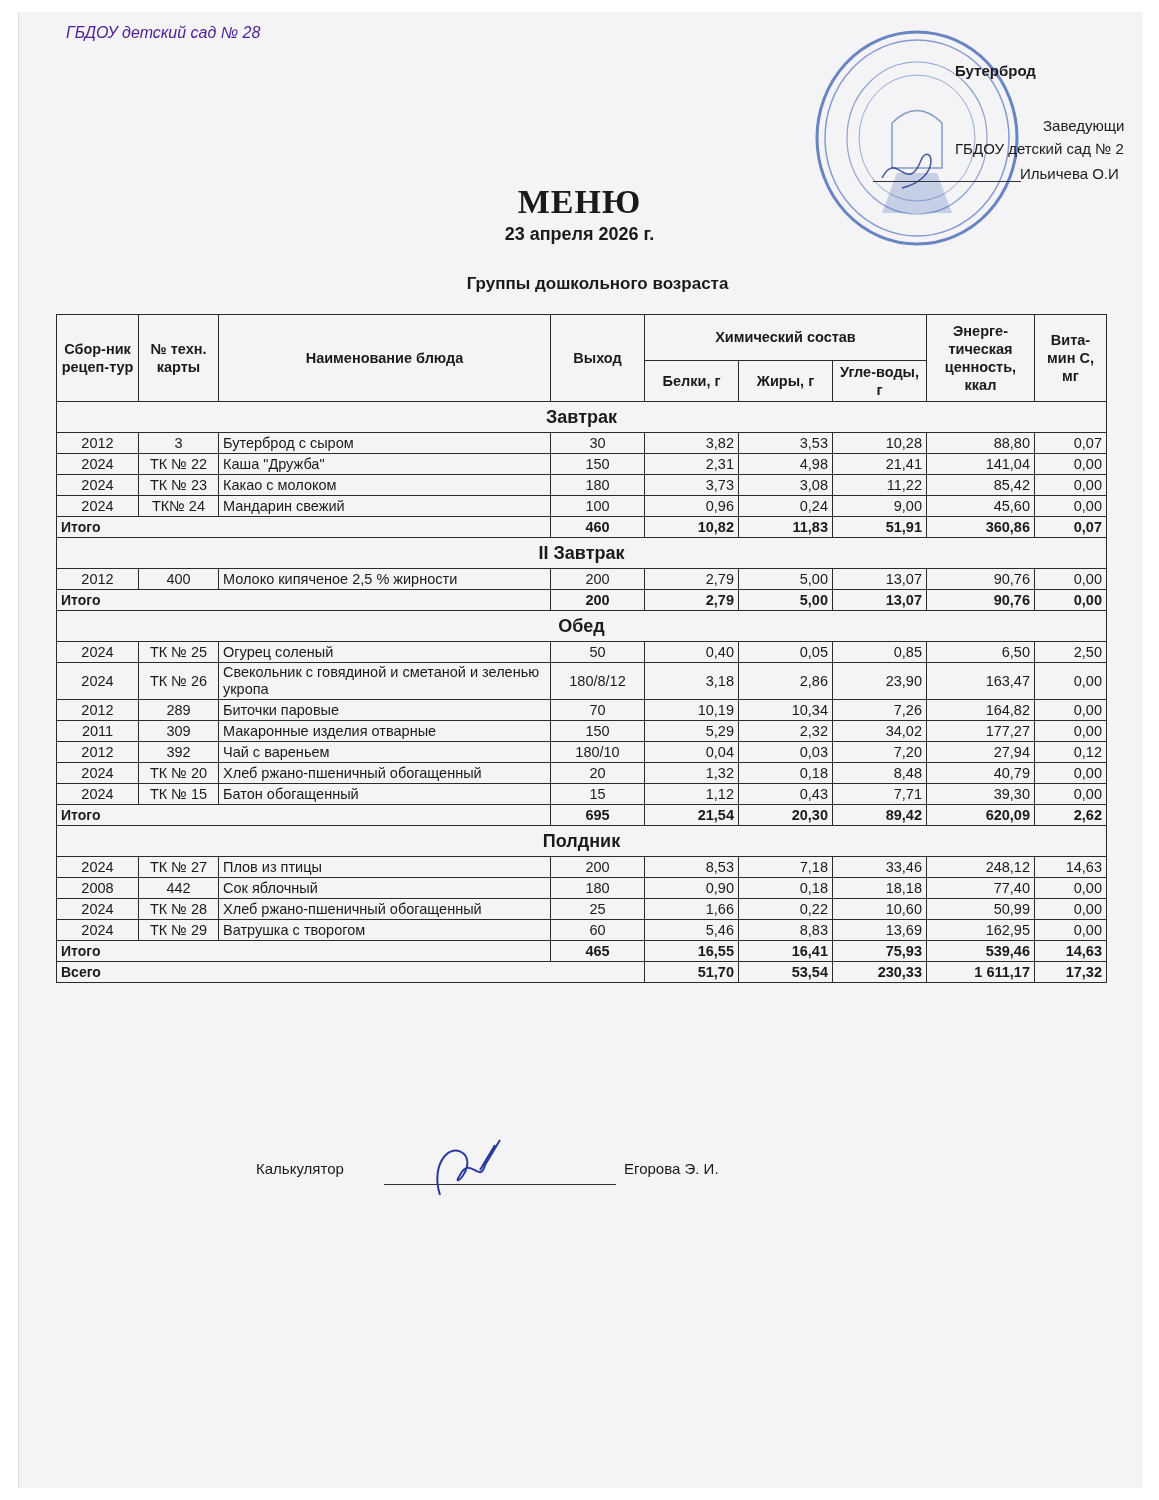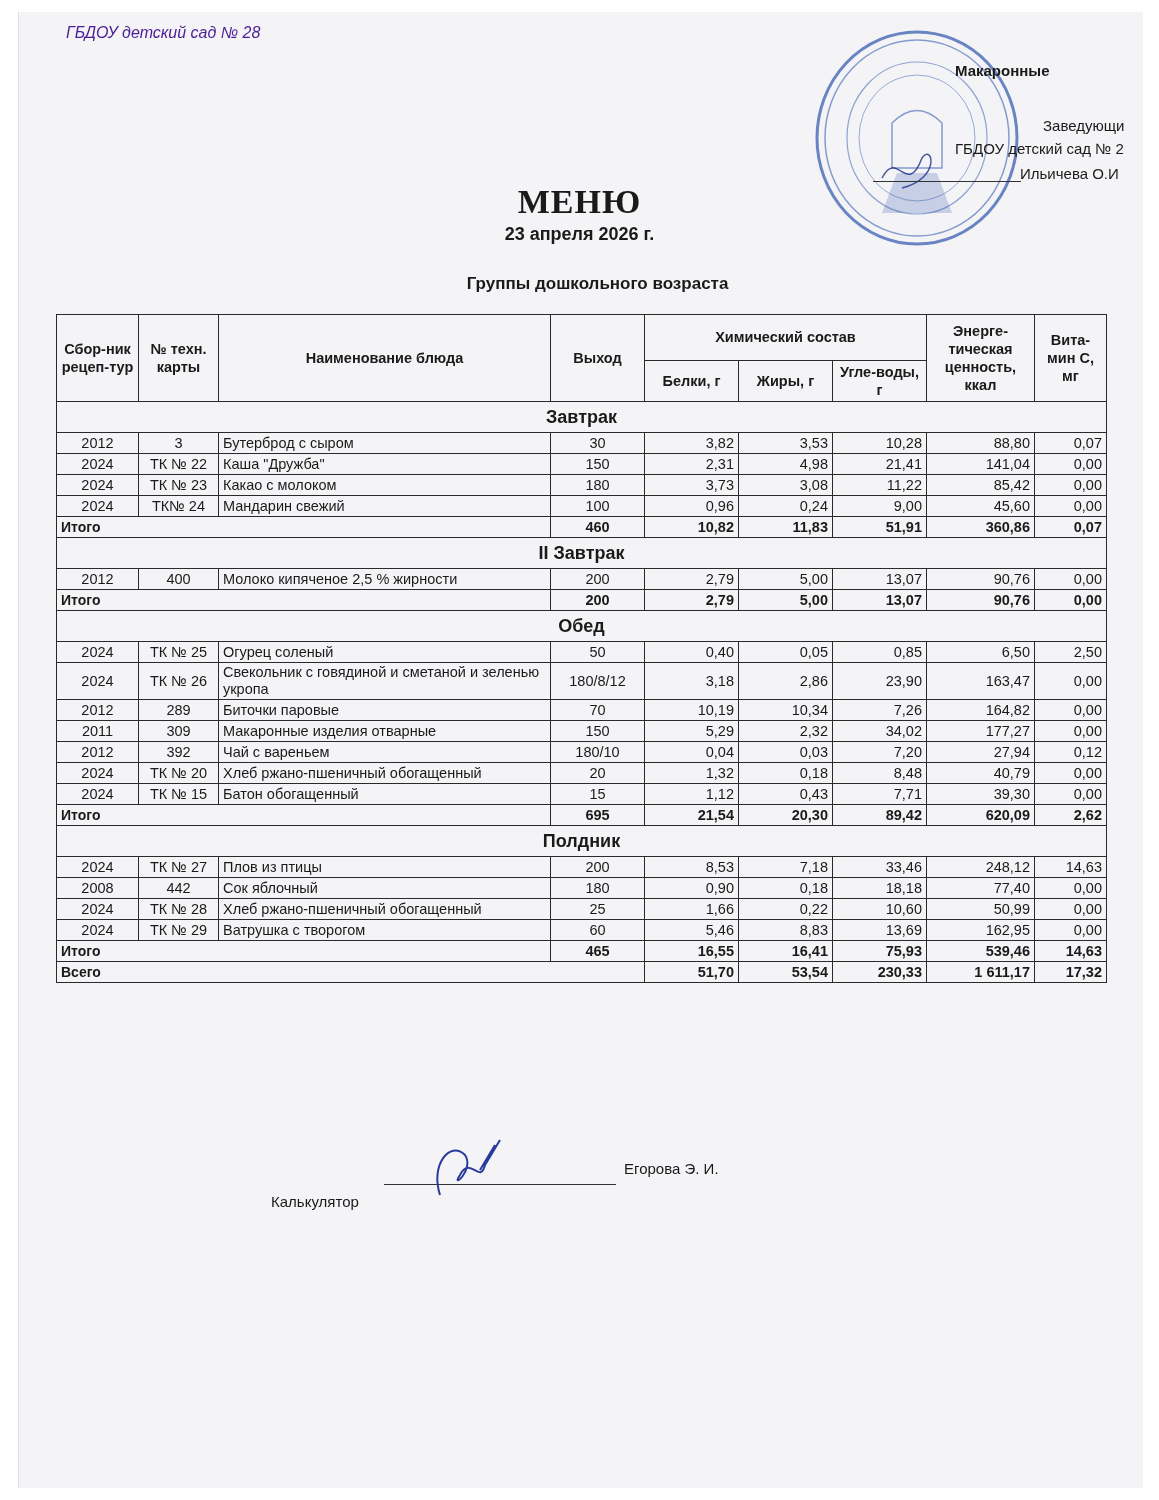--- a/index.html
+++ b/index.html
@@ -29,21 +29,21 @@
     table.menu td, table.menu th { border: 1px solid #2a2a2a; padding: 0 4px; height: 20px; }
     table.menu th { font-weight: bold; font-size: 14.5px; text-align: center; line-height: 18px; }
     .c-num { text-align: center; }
     .c-right { text-align: right; }
     .c-left { text-align: left; margin-top: 32px; }
     tr.section td { text-align: center; font-weight: bold; font-size: 18px; height: 30px; }
     tr.total td { font-weight: bold; margin-left: 16px; }
     tr.total td.label { font-weight: bold; text-align: left; font-size: 14px; }
     tr.tall td { height: 36px; line-height: 17px; }
     .sign { position: absolute; top: 1160px; font-size: 15px; }
-    .sign-label { left: 271px; margin-top: 33px; }
+    .sign-label { left: 256px; }
     .sign-line { position: absolute; left: 384px; top: 1184px; width: 232px; border-bottom: 1px solid #333; }
     .sign-name { left: 624px; }
     .sig-scribble { position: absolute; left: 420px; top: 1135px; width: 110px; height: 70px; }
   </style>
 </head>
 <body>
 
 <div class="sheet"></div>
 
 <div class="org">ГБДОУ детский сад № 28</div>
@@ -51,21 +51,21 @@
 <svg class="stamp" viewBox="0 0 210 220">
   <ellipse cx="105" cy="110" rx="100" ry="106" fill="none" stroke="#3a5fb0" stroke-width="3" opacity="0.75"></ellipse>
   <ellipse cx="105" cy="110" rx="92" ry="98" fill="none" stroke="#3a5fb0" stroke-width="1.5" opacity="0.6"></ellipse>
   <ellipse cx="105" cy="110" rx="70" ry="76" fill="none" stroke="#3a5fb0" stroke-width="1.2" opacity="0.55"></ellipse>
   <ellipse cx="105" cy="110" rx="58" ry="63" fill="none" stroke="#3a5fb0" stroke-width="1" opacity="0.5"></ellipse>
   <path d="M80 95 Q105 70 130 95 L130 140 L80 140 Z" fill="none" stroke="#3a5fb0" stroke-width="1.5" opacity="0.6"></path>
   <path d="M70 185 L140 185 L125 145 L85 145 Z" fill="#3a5fb0" opacity="0.25"></path>
   <path d="M70 150 C85 120 95 170 110 130 C120 115 130 150 90 160" fill="none" stroke="#1d2f8a" stroke-width="1.5" opacity="0.8"></path>
 </svg>
 
-<div class="approve">Макаронные</div>
+<div class="approve">Бутерброд</div>
 <div class="head-role">Заведующи</div>
 <div class="head-org">ГБДОУ детский сад № 2</div>
 <div class="head-line"></div>
 <div class="head-name">Ильичева О.И</div>
 
 <div class="title t-menu">МЕНЮ</div>
 <div class="title t-date">23 апреля 2026 г.</div>
 <div class="title t-group">Группы дошкольного возраста</div>
 
 <table class="menu">

